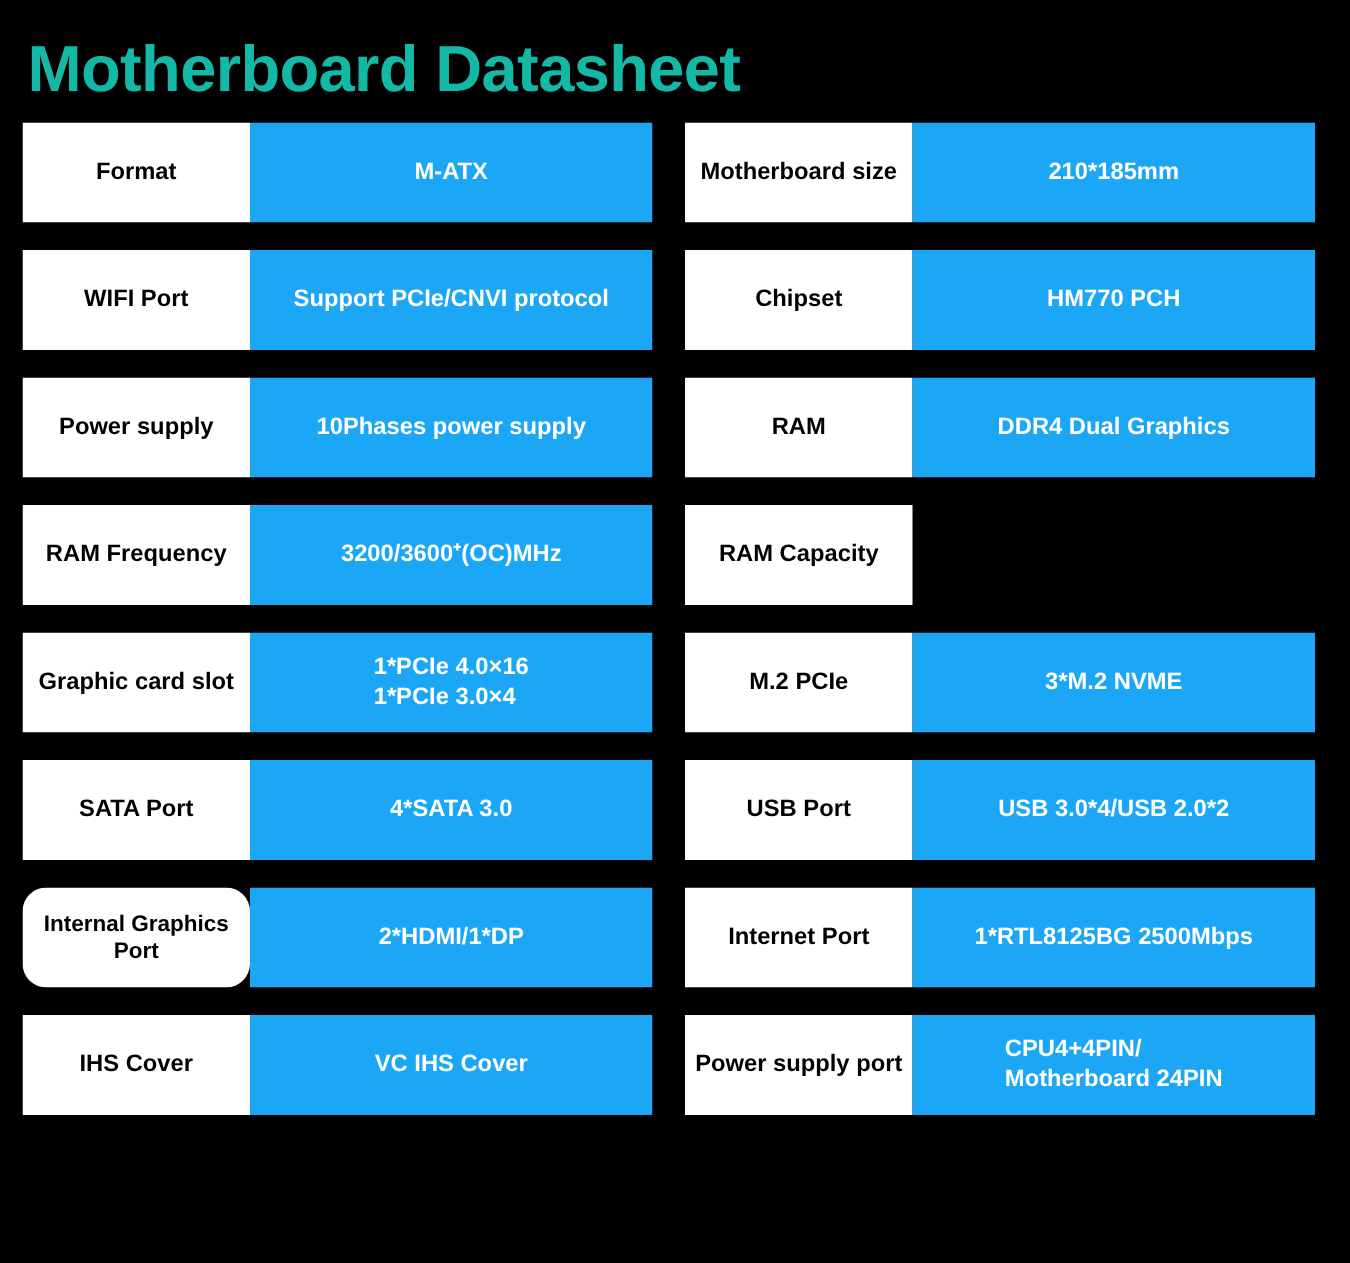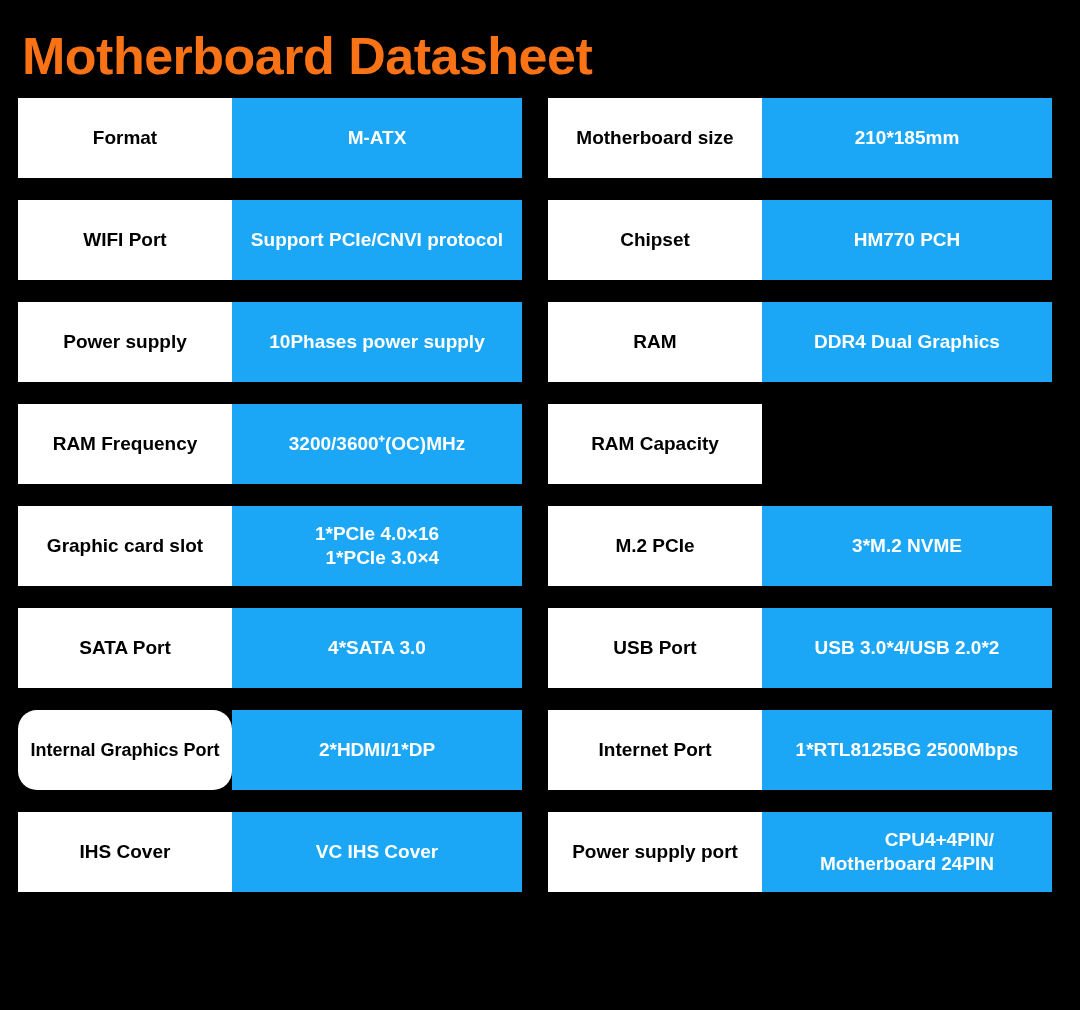--- a/index.html
+++ b/index.html
@@ -15,21 +15,21 @@
   }
   .page {
     position: relative;
     width: 1080px;
     height: 1010px;
     background: #000000;
     box-sizing: border-box;
     padding: 0 18px;
   }
   .page-title {
-    color: #f97316;
+    color: #14b8a6;
     font-size: 52px;
     font-weight: bold;
     letter-spacing: -0.5px;
     margin: 14px 0 0 4px;
     line-height: 1.2;
     height: 84px;
     display: flex;
     align-items: center;
   }
   .spec-grid {
@@ -37,41 +37,41 @@
     grid-template-columns: 504px 504px;
     column-gap: 26px;
     row-gap: 22px;
   }
   .spec-row {
     display: flex;
     height: 80px;
     overflow: hidden;
   }
   .spec-label {
-    width: 214px;
+    width: 182px;
     background: #ffffff;
     color: #000000;
     display: flex;
     align-items: center;
     justify-content: center;
     text-align: center;
     font-size: 19px;
     font-weight: 600;
     box-sizing: border-box;
     padding: 0 6px;
     line-height: 1.15;
   }
   .spec-value {
     flex: 1;
     background: #1ba7f5;
     color: #ffffff;
     display: flex;
     align-items: center;
     justify-content: center;
-    text-align: right;
+    text-align: left;
     font-size: 19px;
     font-weight: bold;
     box-sizing: border-box;
     padding: 0 6px;
     line-height: 1.28;
     white-space: pre-line;
   }
   .spec-label.tight {
     font-size: 18px;
     border-radius: 19px;

